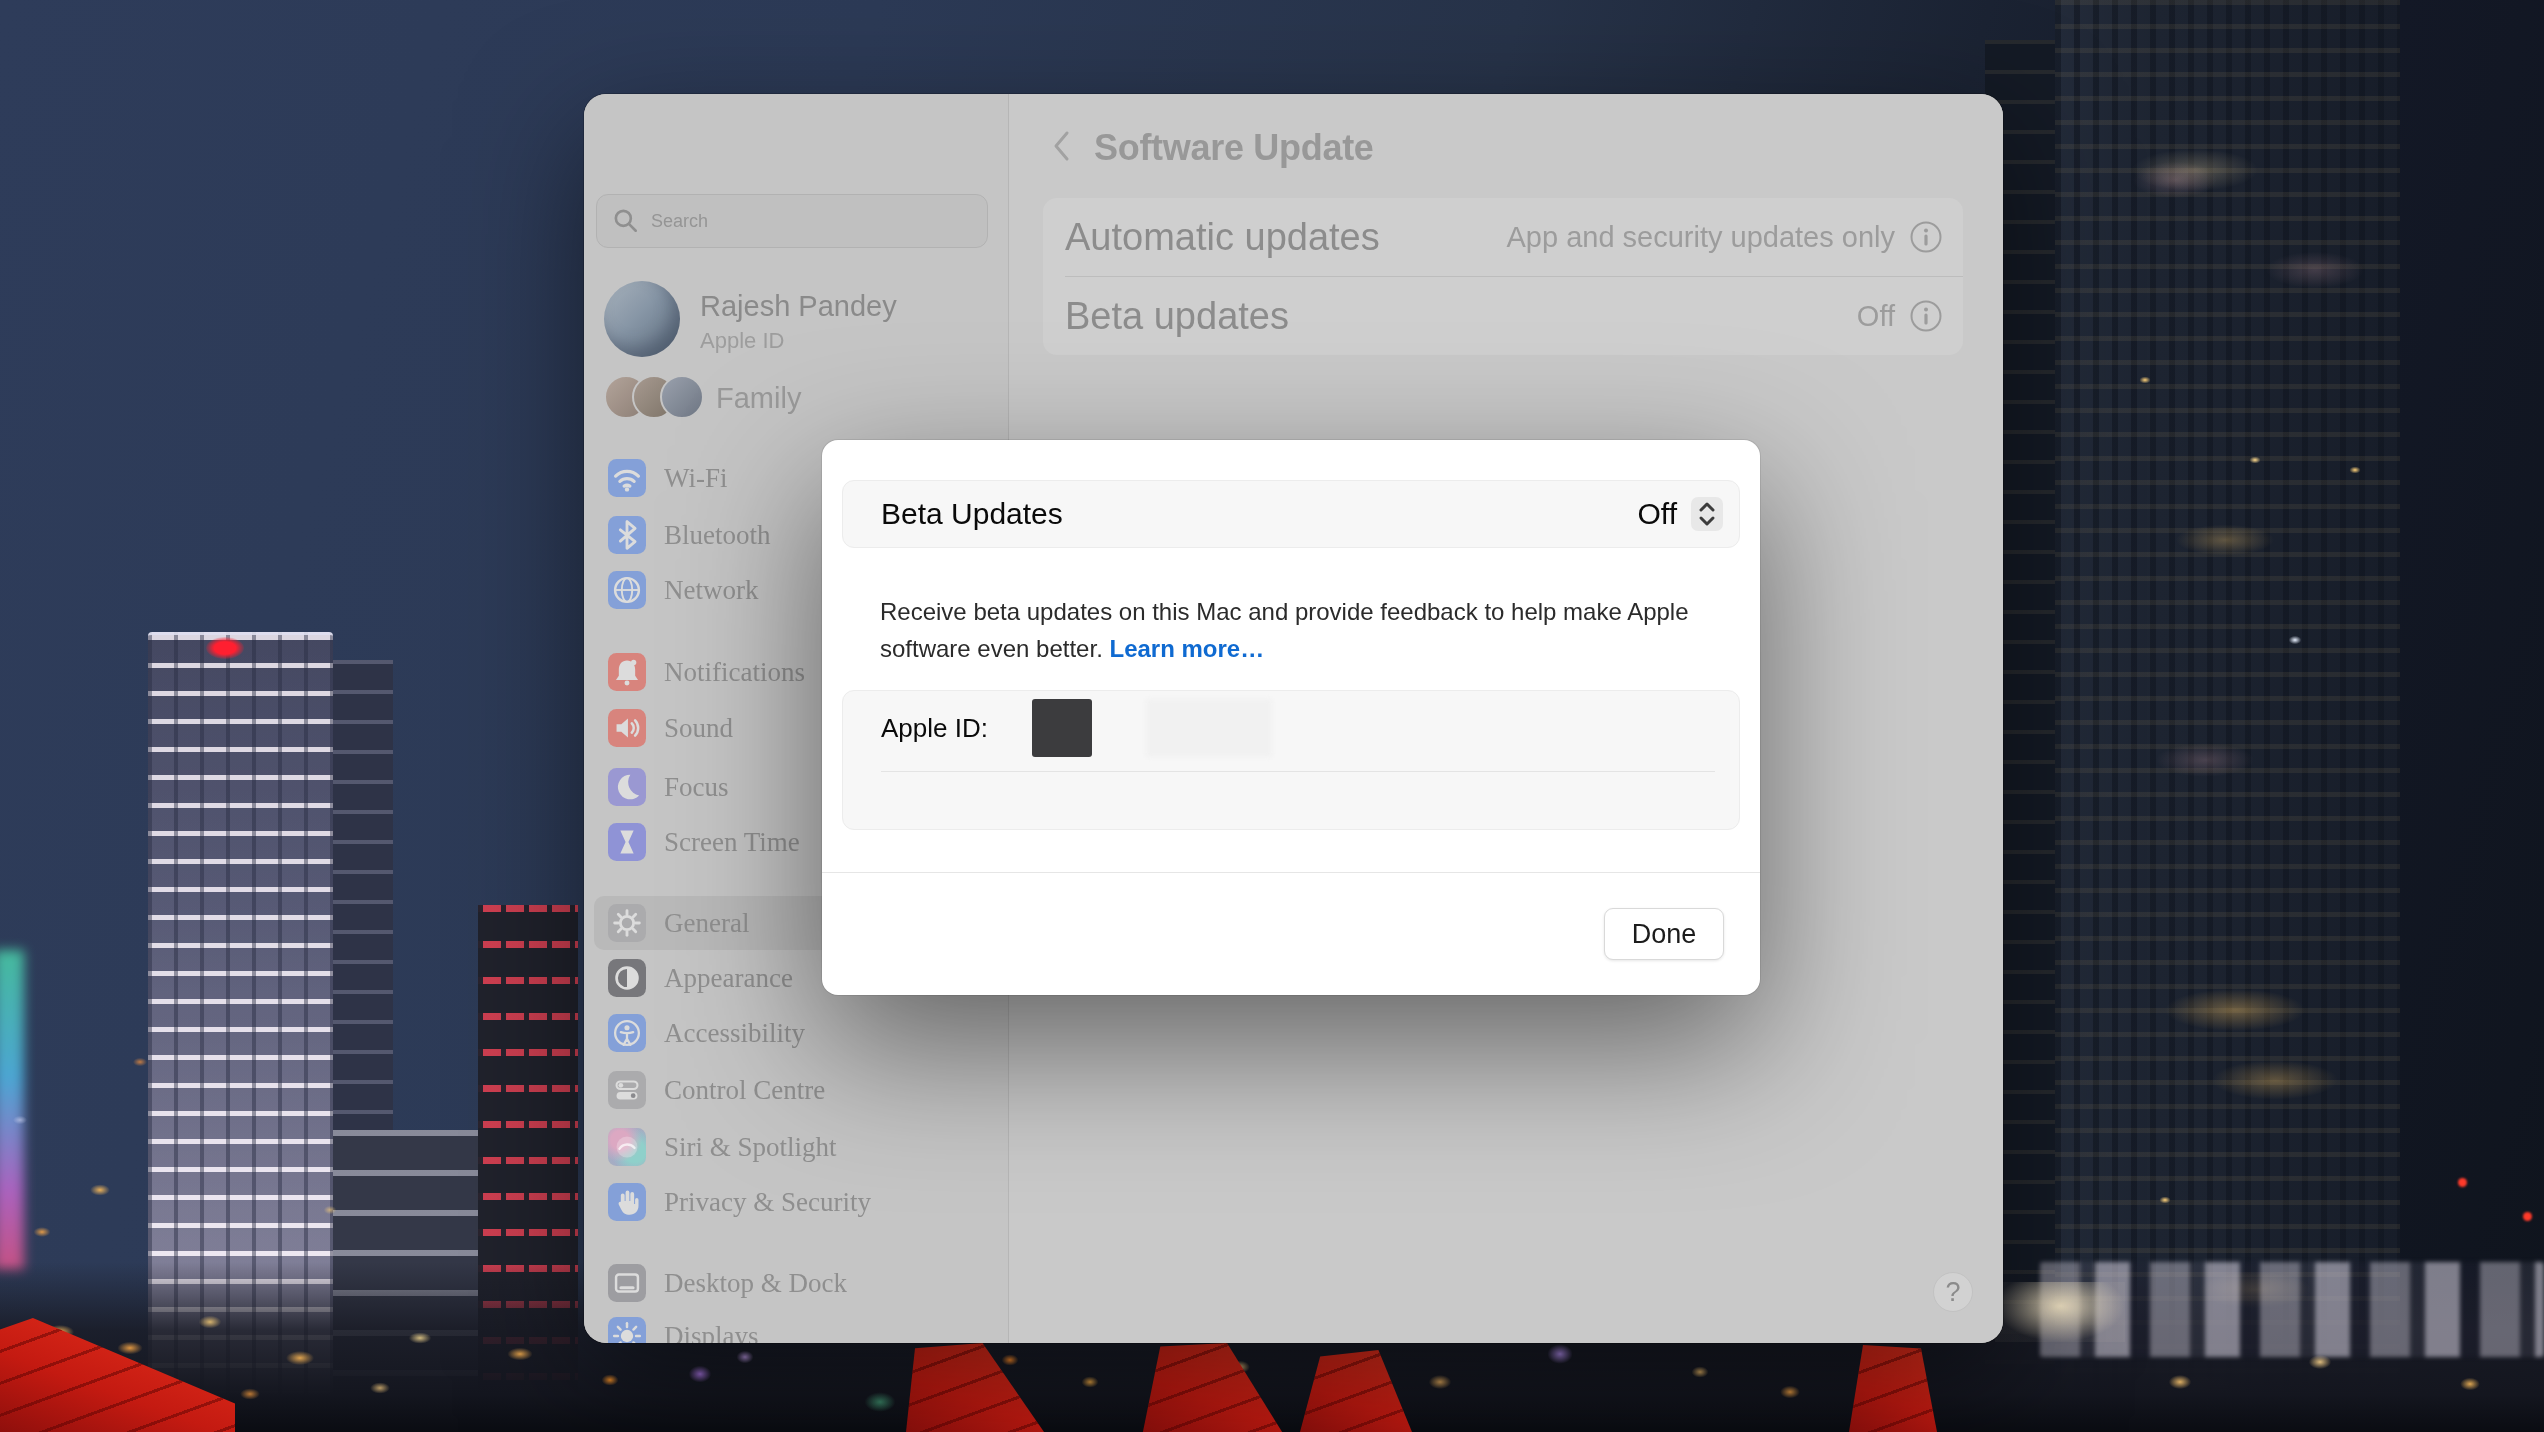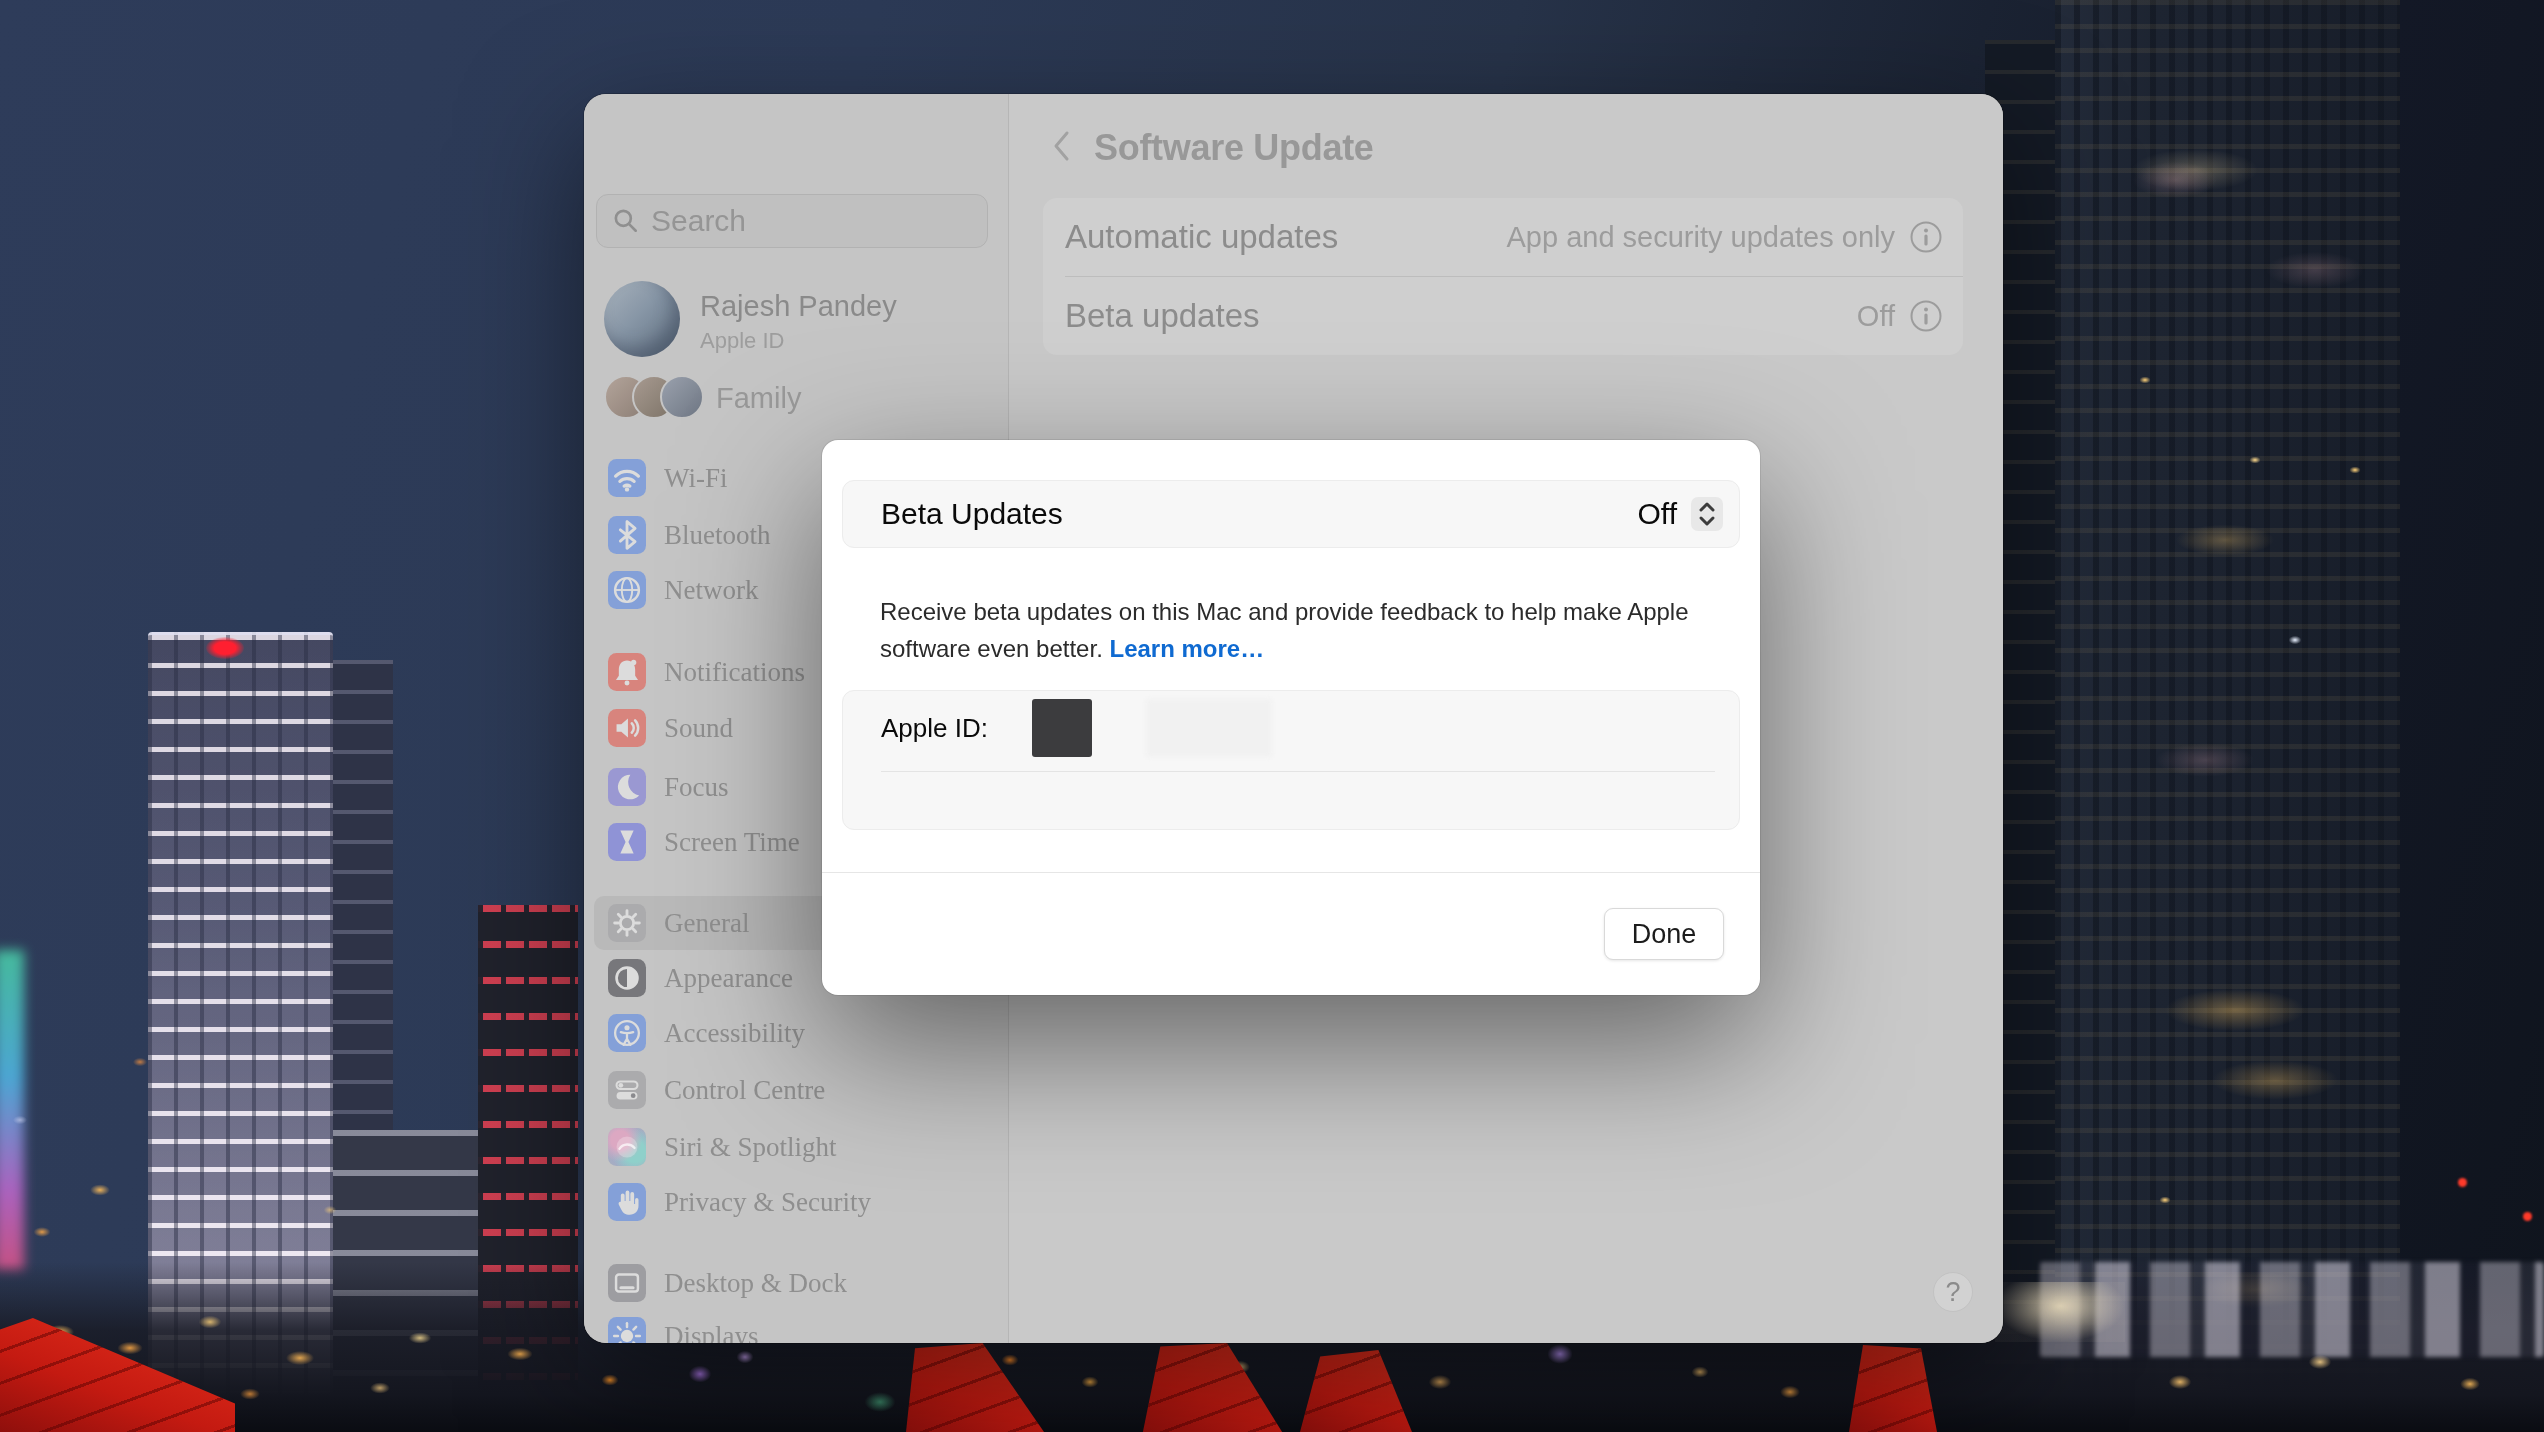--- a/index.html
+++ b/index.html
@@ -95,42 +95,42 @@
   .sail-d{left:1300px;top:1350px;width:112px;height:82px;clip-path:polygon(0 100%,18% 8%,70% 0,100% 100%);}
   .sail-e{left:1843px;top:1345px;width:100px;height:87px;clip-path:polygon(6% 100%,20% 0,78% 4%,94% 100%);}
 
   
   #window{left:584px;top:94px;width:1419px;height:1249px;border-radius:22px;overflow:hidden;
     background:#c9c9c9;box-shadow:0 40px 120px rgba(0,0,0,.5),0 0 0 1px rgba(0,0,0,.18);}
   #sidebar{left:0;top:0;width:424px;height:1249px;background:#c5c5c5;border-right:1px solid #b6b6b6;}
   .tlight{width:24px;height:24px;border-radius:50%;background:#d3d3d3;border:1px solid #bcbcbc;top:38px;}
   #search-field{left:12px;top:100px;width:392px;height:54px;border-radius:12px;background:#c0c0c0;
     border:1px solid #b2b2b2;display:flex;align-items:center;box-sizing:border-box;padding:0 14px;gap:10px;}
-  #search-field span{color:#959595;font-size:30px;}
+  #search-field span{color:#959595;font-size:18px;}
   .avatar{left:20px;top:187px;width:76px;height:76px;border-radius:50%;
     background:linear-gradient(135deg,#a8b2bc 0%,#8796a6 45%,#5f6f80 100%);
     box-shadow:inset -8px -10px 16px rgba(40,50,70,.35);}
   .profile-name{left:116px;top:196px;font-size:29px;color:#8a8a8a;}
   .profile-sub{left:116px;top:234px;font-size:22px;color:#9d9d9d;}
   .fam{width:44px;height:44px;border-radius:50%;top:281px;border:2px solid #c5c5c5;box-sizing:border-box;}
   .fam1{left:20px;background:linear-gradient(135deg,#b3a49a,#8d7f76);}
   .fam2{left:48px;background:linear-gradient(135deg,#a79a90,#7e7468);z-index:1;}
   .fam3{left:76px;background:linear-gradient(135deg,#9aa1ad,#6f7784);z-index:2;}
   .family-label{left:132px;top:288px;font-size:29px;color:#999999;}
   .nav-item{left:10px;width:404px;height:54px;display:flex;align-items:center;gap:18px;padding-left:14px;box-sizing:border-box;border-radius:10px;}
   .nav-item.selected{background:#b9b9b9;}
   .tile{width:38px;height:38px;border-radius:8.5px;display:flex;align-items:center;justify-content:center;flex:0 0 38px;}
   .tile svg{display:block;}
   .nav-label{font-size:27px;color:#8f8f8f;white-space:nowrap;font-family:Liberation Serif, serif;}
   #content{left:425px;top:0;width:994px;height:1249px;background:#c9c9c9;}
   #back-btn{left:458px;top:30px;width:40px;height:44px;display:flex;align-items:center;justify-content:center;}
   #page-title{left:510px;top:33px;font-size:36px;font-weight:700;color:#989898;letter-spacing:-.3px;}
   #update-card{left:459px;top:104px;width:920px;height:157px;border-radius:14px;background:#cfcfcf;}
   .u-row{left:0;width:920px;height:78px;display:flex;align-items:center;box-sizing:border-box;padding:0 20px 0 22px;}
-  .u-row .lbl{font-size:33px;color:#8c8c8c;}
+  .u-row .lbl{font-size:38px;color:#8c8c8c;}
   .u-row .val{margin-left:auto;font-size:29px;color:#9c9c9c;margin-right:14px;}
   .u-div{left:22px;top:78px;width:898px;height:1px;background:#bdbdbd;}
   #help-btn{left:1349px;top:1178px;width:40px;height:40px;border-radius:50%;background:#d2d2d2;
     border:1px solid #c2c2c2;color:#8b8b8b;font-size:27px;display:flex;align-items:center;justify-content:center;box-sizing:border-box;}
 
   
   #dialog{left:822px;top:440px;width:938px;height:555px;border-radius:16px;background:#ffffff;z-index:10;
     box-shadow:0 50px 140px rgba(0,0,0,.5),0 0 0 1px rgba(0,0,0,.08);}
   .d-card{left:20px;width:898px;border-radius:12px;background:#f7f7f7;border:1px solid #ececec;box-sizing:border-box;}
   #d-title-card{top:40px;height:68px;display:flex;align-items:center;padding:0 16px 0 38px;}

